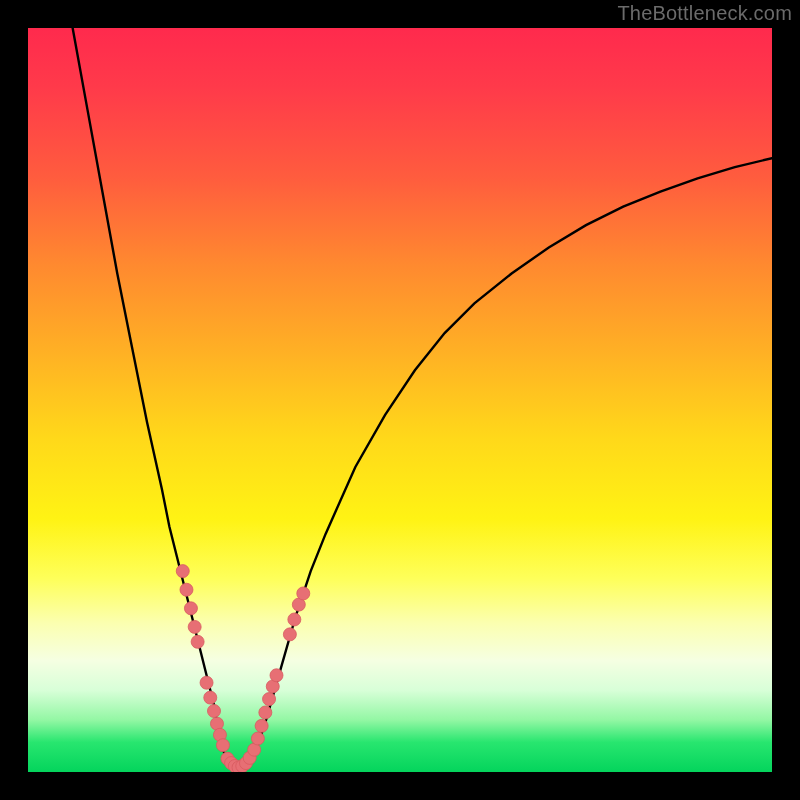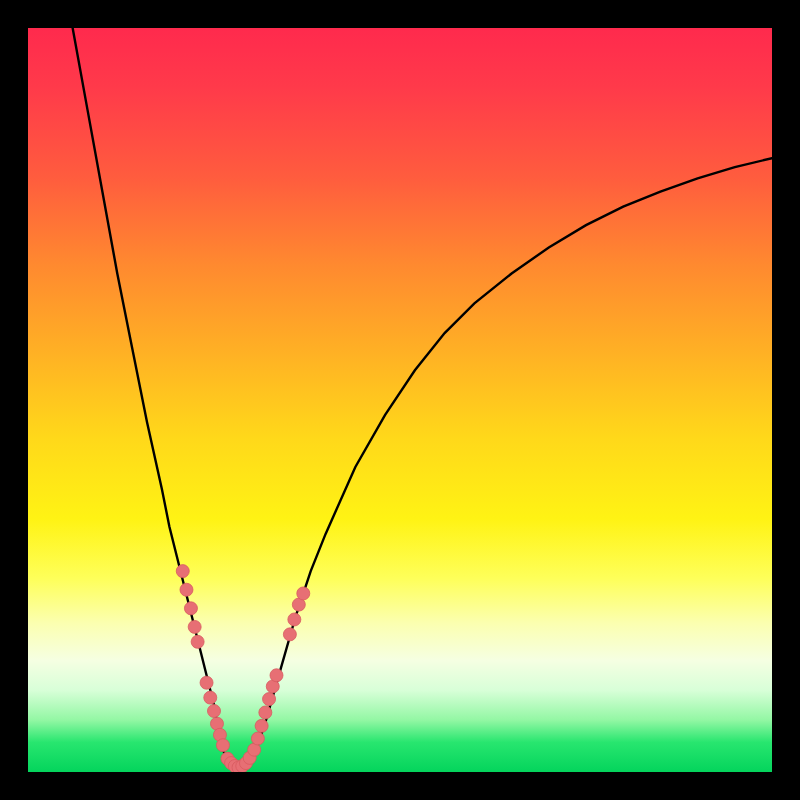--- a/index.html
+++ b/index.html
@@ -95,13 +95,14 @@
           <circle cx="241.06" cy="671.09" r="6.5" fill="#e76f74" stroke="#d85a60" stroke-width="0.8"></circle>
           <circle cx="244.78" cy="658.44" r="6.5" fill="#e76f74" stroke="#d85a60" stroke-width="0.8"></circle>
           <circle cx="248.50" cy="647.28" r="6.5" fill="#e76f74" stroke="#d85a60" stroke-width="0.8"></circle>
           <circle cx="261.89" cy="606.36" r="6.5" fill="#e76f74" stroke="#d85a60" stroke-width="0.8"></circle>
           <circle cx="266.35" cy="591.48" r="6.5" fill="#e76f74" stroke="#d85a60" stroke-width="0.8"></circle>
           <circle cx="270.82" cy="576.60" r="6.5" fill="#e76f74" stroke="#d85a60" stroke-width="0.8"></circle>
           <circle cx="275.28" cy="565.44" r="6.5" fill="#e76f74" stroke="#d85a60" stroke-width="0.8"></circle>
         </g>
     </svg>
   </div>
+  <div class="watermark">TheBottleneck.com</div>
 </div>
 
 </body></html>

